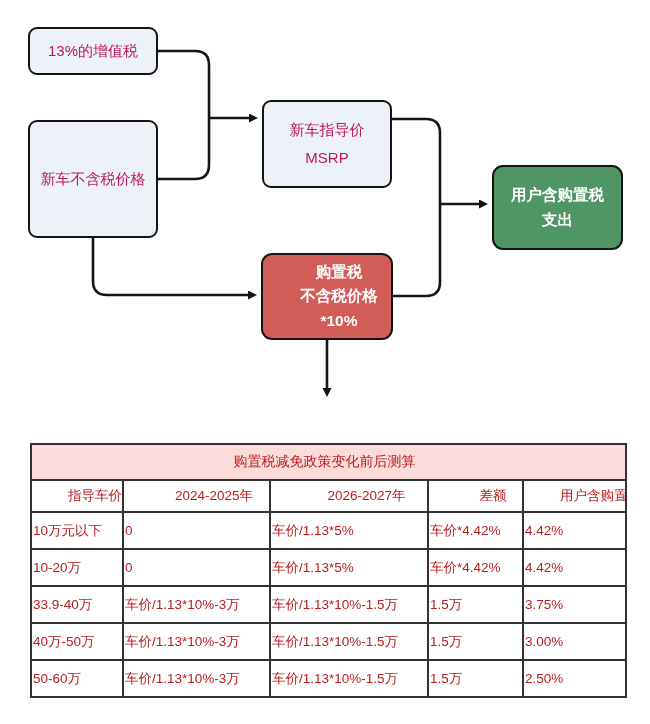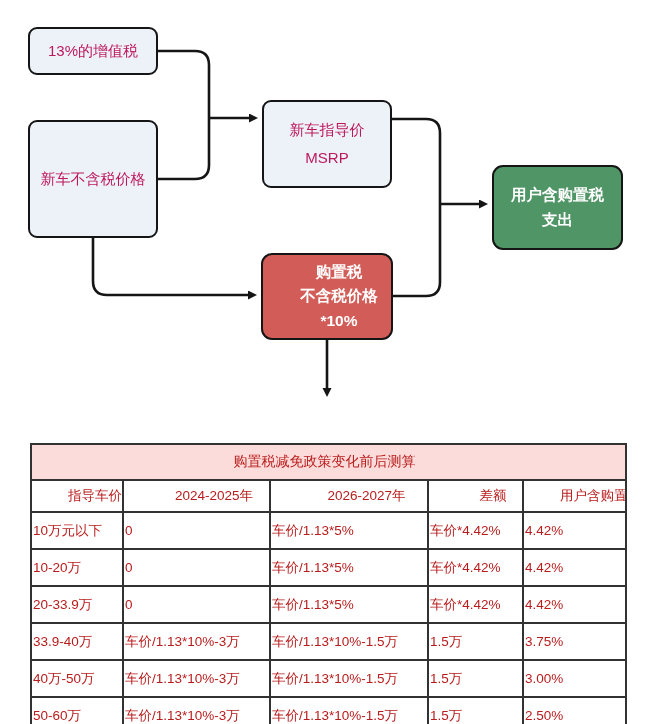--- a/index.html
+++ b/index.html
@@ -109,27 +109,20 @@
       <td>4.42%</td>
     </tr>
     <tr>
       <td>10-20万</td>
       <td>0</td>
       <td>车价/1.13*5%</td>
       <td>车价*4.42%</td>
       <td>4.42%</td>
     </tr>
     <tr>
-      <td>20-33.9万</td>
-      <td>0</td>
-      <td>车价/1.13*5%</td>
-      <td>车价*4.42%</td>
-      <td>4.42%</td>
-    </tr>
-    <tr>
       <td>33.9-40万</td>
       <td>车价/1.13*10%-3万</td>
       <td>车价/1.13*10%-1.5万</td>
       <td>1.5万</td>
       <td>3.75%</td>
     </tr>
     <tr>
       <td>40万-50万</td>
       <td>车价/1.13*10%-3万</td>
       <td>车价/1.13*10%-1.5万</td>

